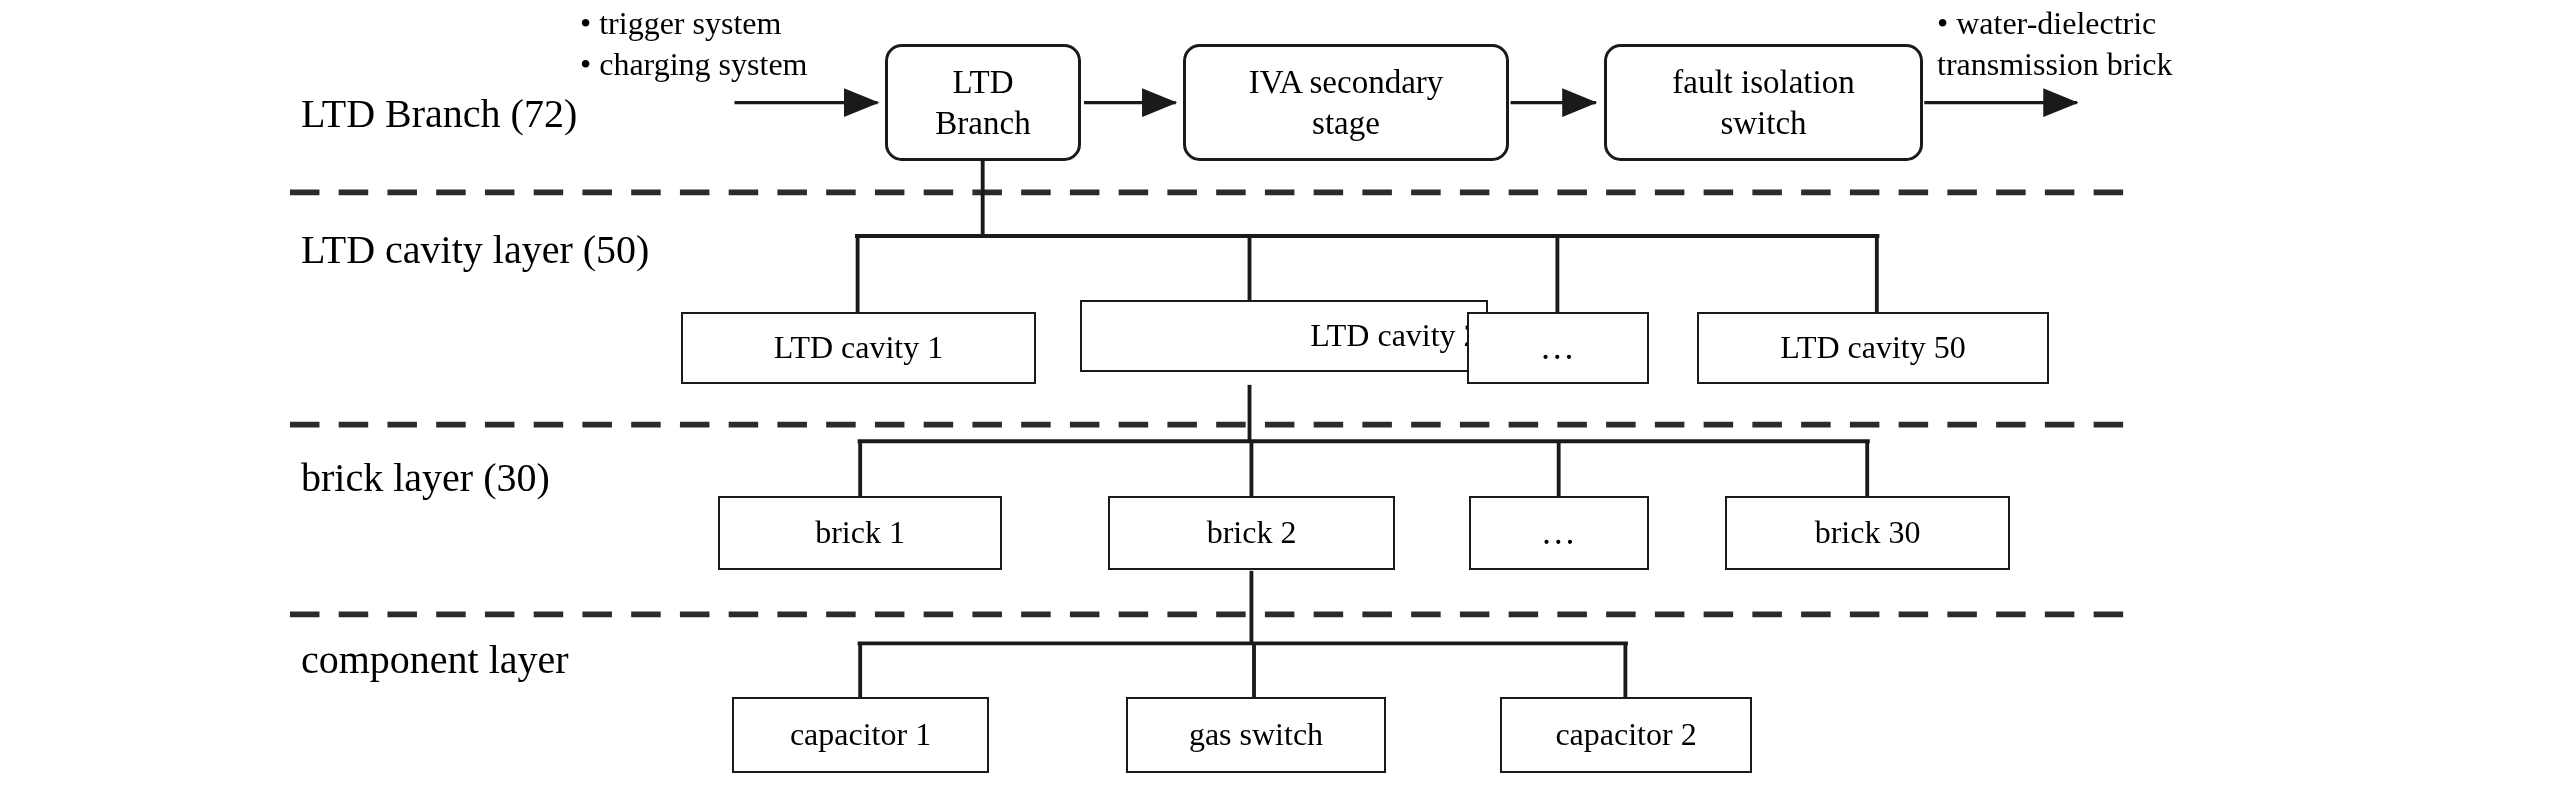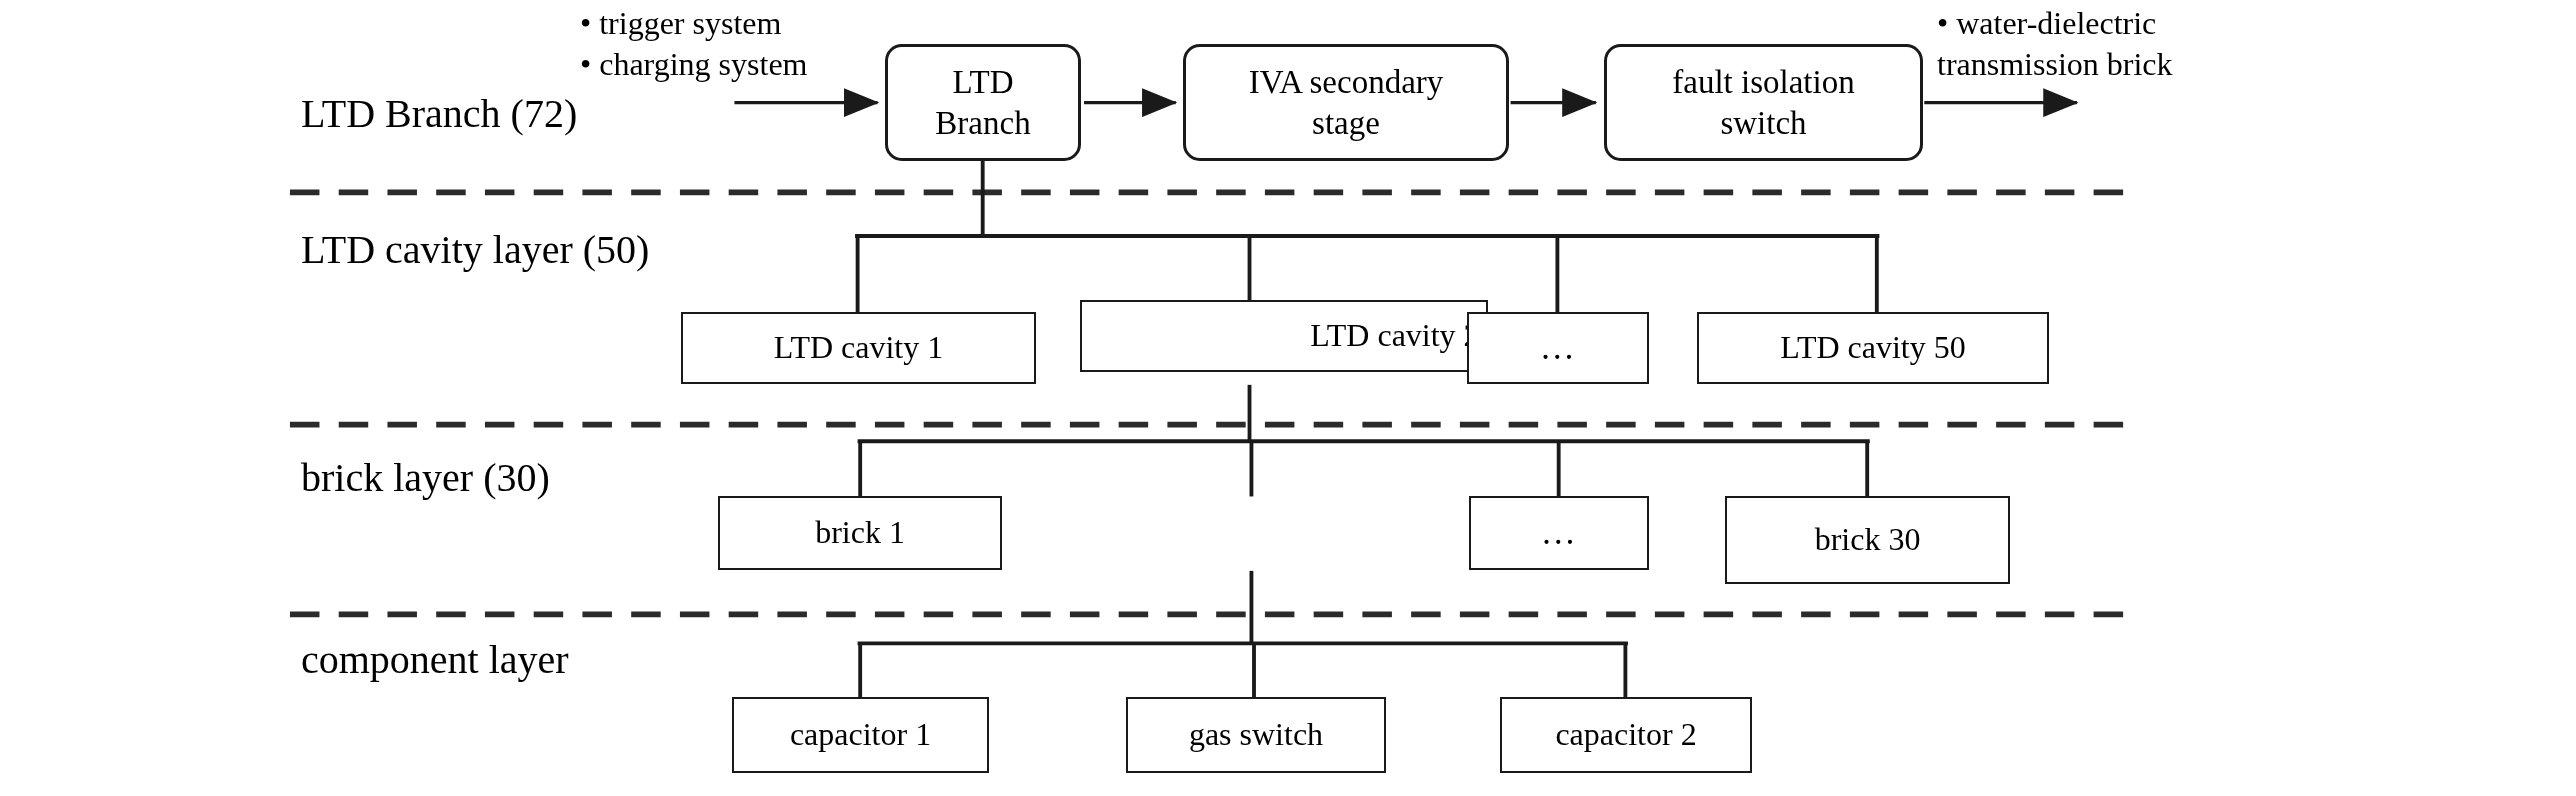--- a/index.html
+++ b/index.html
@@ -154,24 +154,27 @@
   <div class="node rect ellipsis" style="left:1467px; top:312px; width:182px; height:72px;">
     <span class="nlabel">…</span>
   </div>
   <div class="node rect" style="left:1697px; top:312px; width:352px; height:72px;">
     <span class="nlabel">LTD cavity 50</span>
   </div>
 
   <div class="node rect" style="left:718px; top:496px; width:284px; height:74px;">
     <span class="nlabel">brick 1</span>
   </div>
+  <div class="node rect" style="left:1108px; top:496px; width:287px; height:74px;">
+    <span class="nlabel">brick 2</span>
+  </div>
   <div class="node rect ellipsis" style="left:1469px; top:496px; width:180px; height:74px;">
     <span class="nlabel">…</span>
   </div>
-  <div class="node rect" style="left:1725px; top:496px; width:285px; height:88px;">
+  <div class="node rect" style="left:1725px; top:496px; width:285px; height:74px;">
     <span class="nlabel">brick 30</span>
   </div>
 
   <div class="node rect" style="left:732px; top:697px; width:257px; height:76px;">
     <span class="nlabel">capacitor 1</span>
   </div>
   <div class="node rect" style="left:1126px; top:697px; width:260px; height:76px;">
     <span class="nlabel">gas switch</span>
   </div>
   <div class="node rect" style="left:1500px; top:697px; width:252px; height:76px;">

